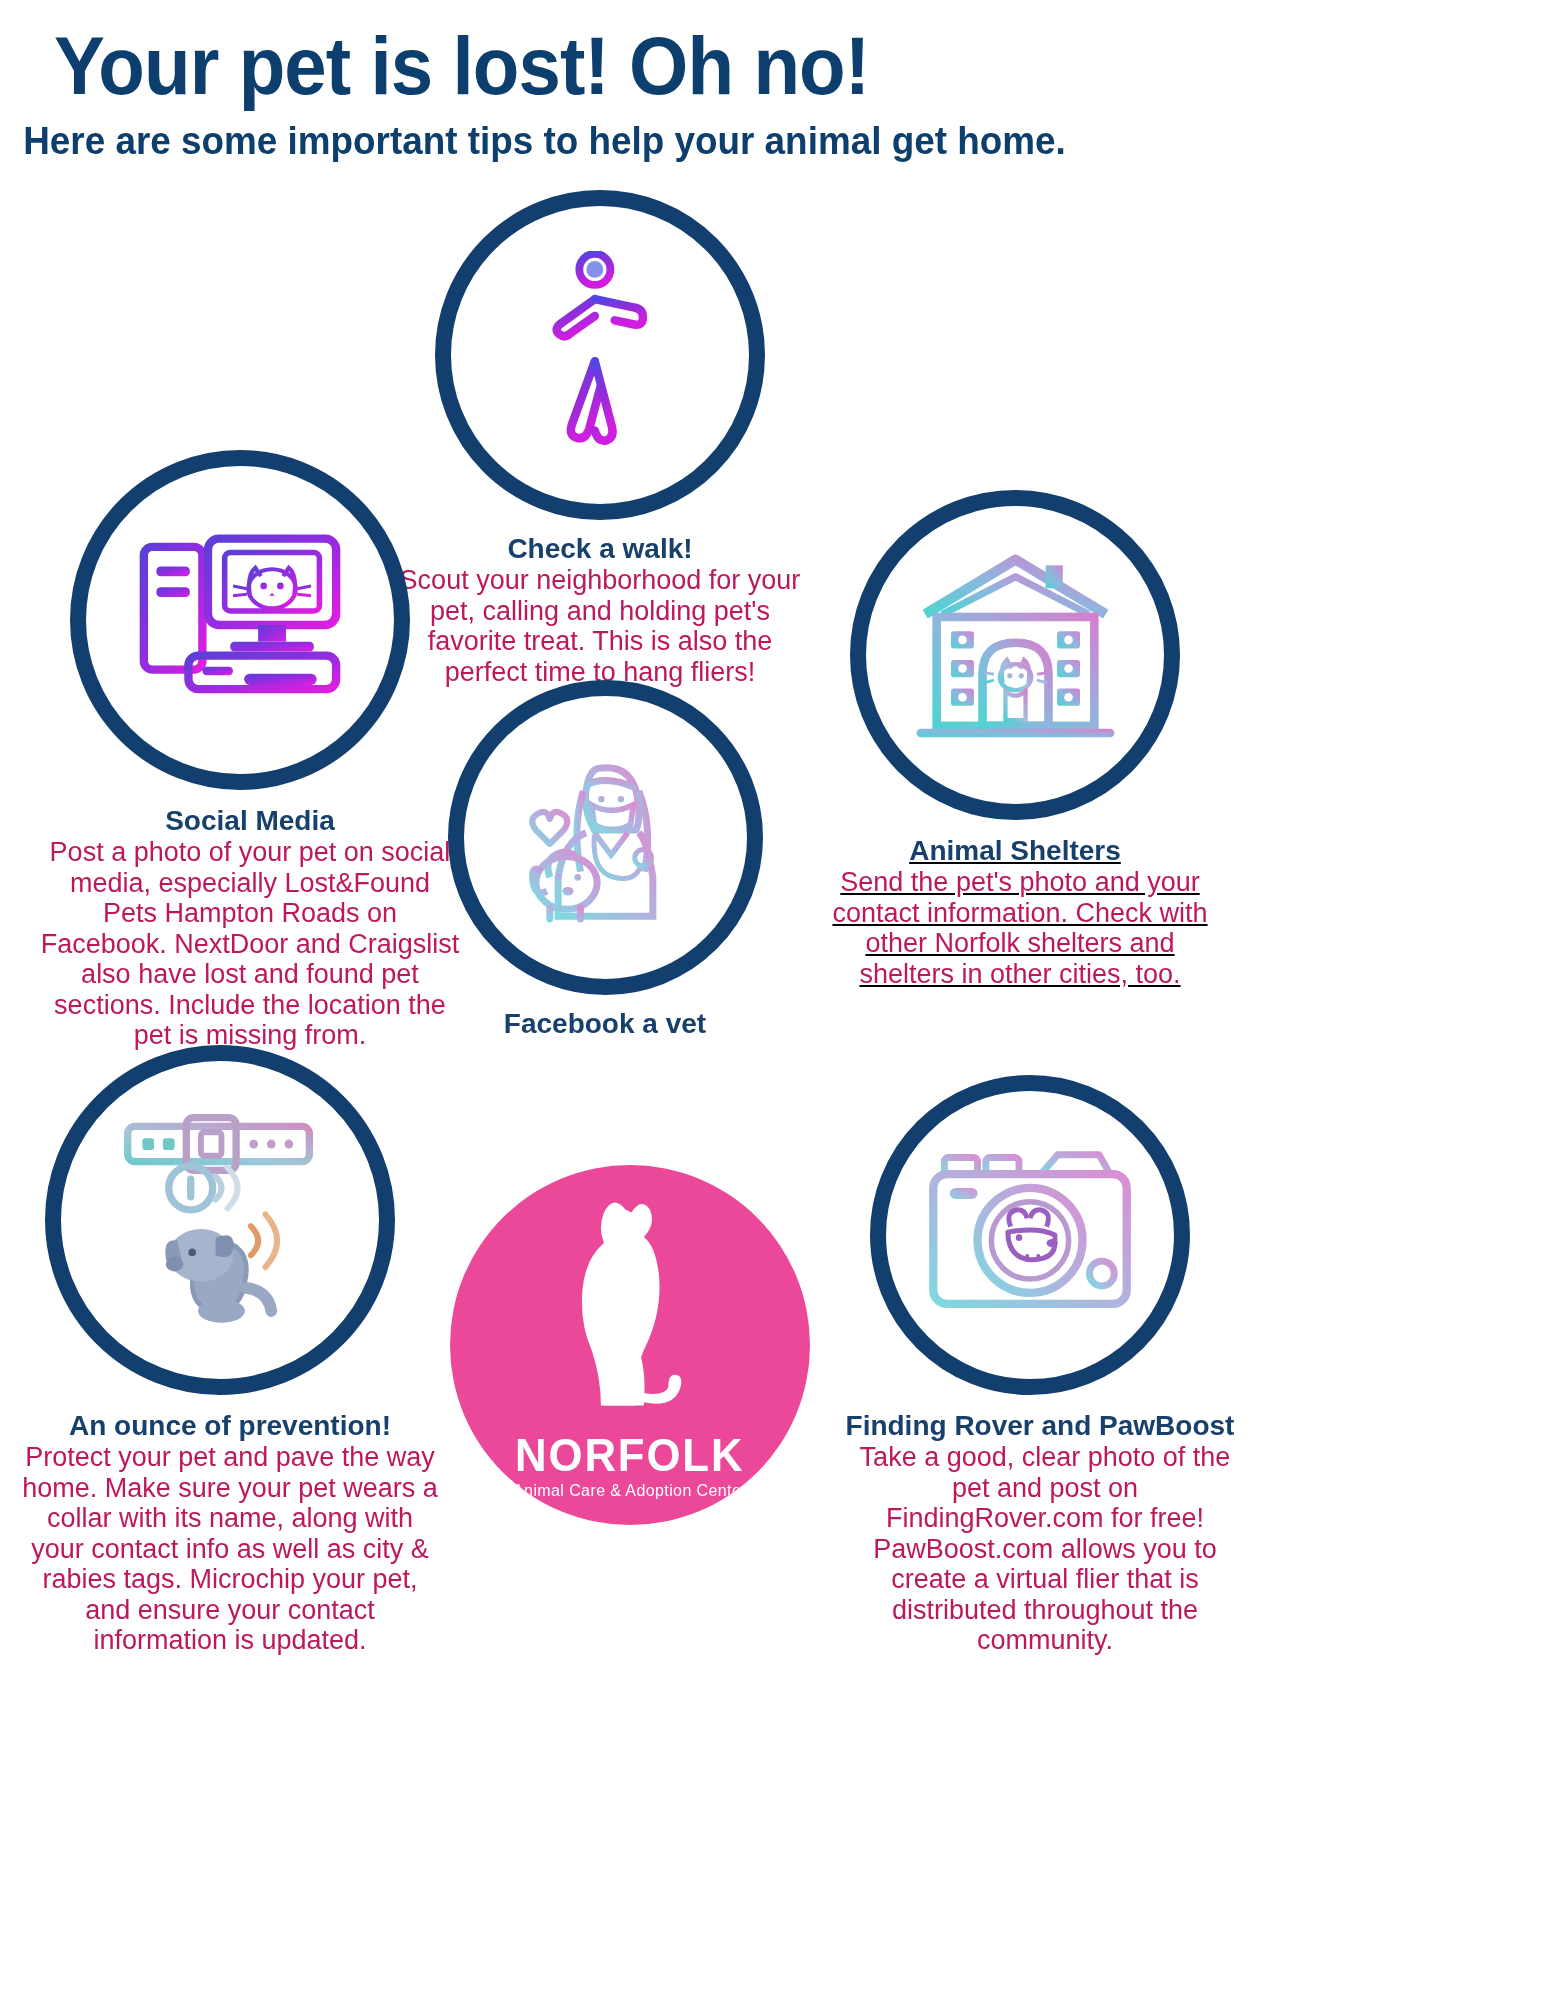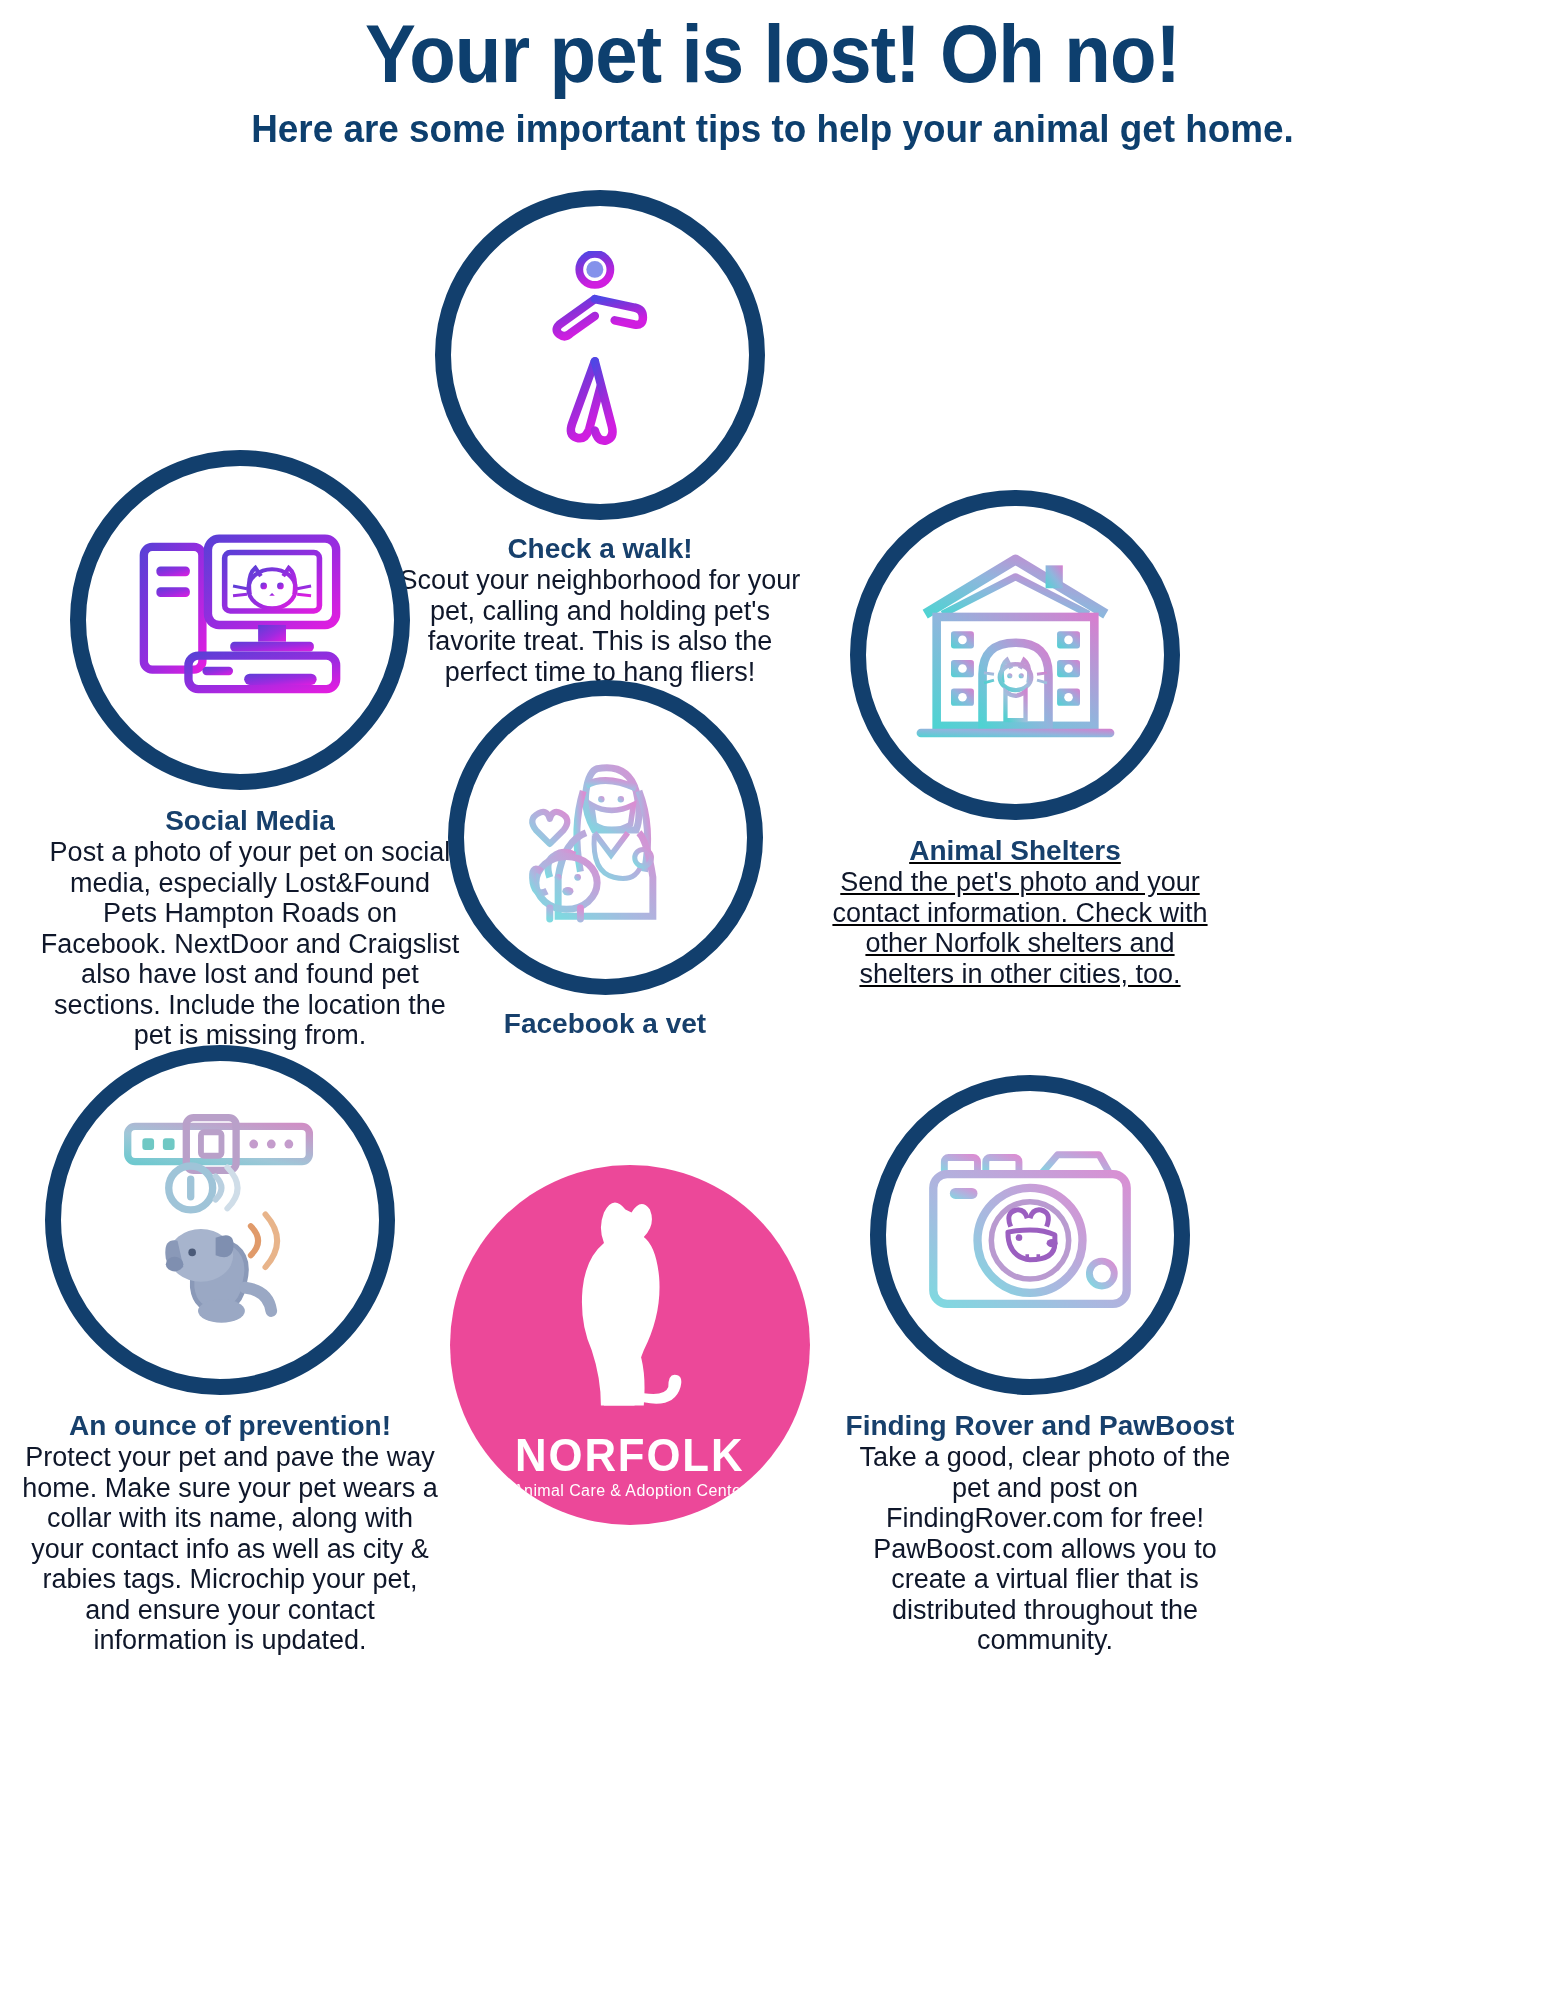--- a/index.html
+++ b/index.html
@@ -6,21 +6,21 @@
   body{
     width:1545px;height:2000px;
     background:#ffffff;
     font-family:"Liberation Sans", sans-serif;
     overflow:hidden;
     position:relative;
   }
   .page{position:relative;width:1545px;height:2000px;}
 
   
-  .header{text-align:center;padding-top:14px;}
+  .header{text-align:left;padding-top:26px;}
   .title{
     font-family:"Liberation Sans", sans-serif;
     font-weight:bold;
     font-size:82px;
     line-height:0.98;
     color:#0d3f6e;
     letter-spacing:-1px;
     transform:scaleX(0.93);
   }
   .subtitle{
@@ -43,21 +43,21 @@
     margin:0 auto;
   }
   .caption{text-align:center;}
   .cap-head{
     font-weight:bold;
     color:#17406c;
     font-size:28px;
     line-height:1.18;
   }
   .cap-body{
-    color:#0f172a;
+    color:#be185d;
     font-size:27px;
     line-height:1.13;
   }
   .cap-body p{margin:0;}
 
   
   .logo-circle{
     border-radius:50%;
     background:#ec4899;
     display:flex;flex-direction:column;

